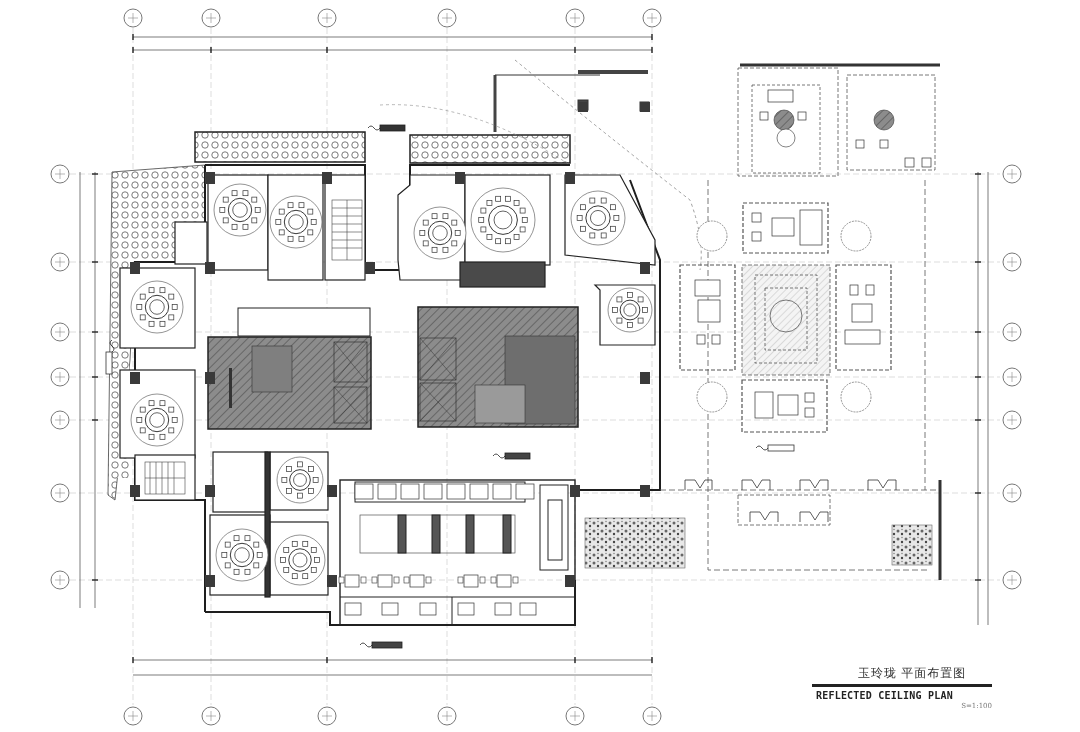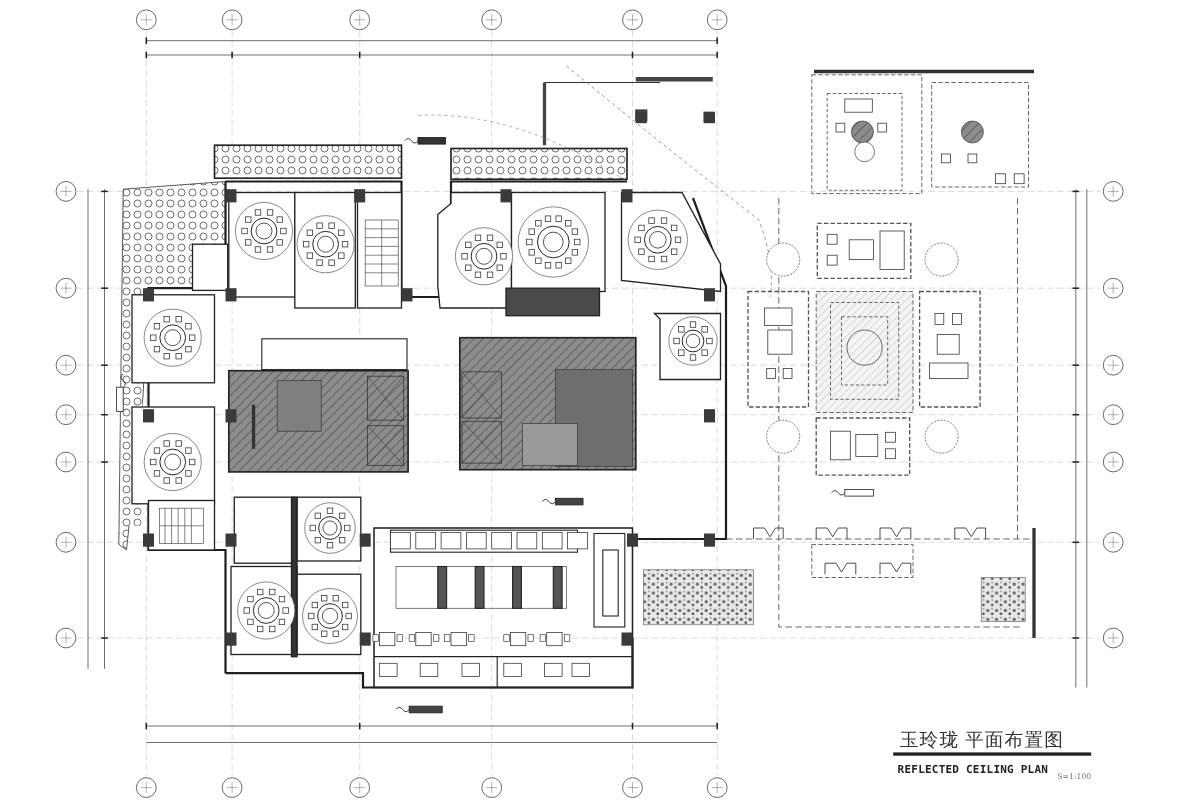--- a/index.html
+++ b/index.html
@@ -1,21 +1,21 @@
 <!DOCTYPE html>
 <html><head>
 <meta charset="utf-8">
 <style>
   html, body { margin: 0; padding: 0; background: #ffffff; }
   body { width: 1080px; height: 732px; overflow: hidden; position: relative; font-family: "DejaVu Sans", sans-serif; }
   #plan { position: absolute; left: 0; top: 0; width: 1080px; height: 732px; }
   .title-block { position: absolute; left: 812px; top: 664px; width: 180px; }
-  .title-cn { font-family: Liberation Serif, serif; font-size: 17px; color: #333; letter-spacing: 1px; padding-left: 6px; height: 18px; line-height: 18px; }
+  .title-cn { font-family: Liberation Sans, sans-serif; font-size: 12px; color: #333; letter-spacing: 1px; padding-left: 6px; height: 18px; line-height: 18px; margin-left: 40px; }
   .title-rule { height: 3px; background: #222; margin-top: 2px; }
-  .title-en-row { display: flex; align-items: center; justify-content: space-between; margin-top: 3px; padding-left: 4px; }
+  .title-en-row { display: flex; align-items: flex-start; justify-content: space-between; margin-top: 3px; padding-left: 4px; }
   .title-en { font-family: "DejaVu Sans Mono", monospace; font-size: 10px; color: #222; letter-spacing: 0.2px; font-weight: bold; }
   .title-scale { font-family: "DejaVu Serif", serif; font-size: 7px; color: #777; margin-top: 12px; }
 </style>
 </head>
 <body>
 
 <svg id="plan" viewBox="0 0 1080 732" xmlns="http://www.w3.org/2000/svg">
   <defs>
     <pattern id="hatch" width="6" height="6" patternUnits="userSpaceOnUse" patternTransform="rotate(45)">
       <rect width="6" height="6" fill="#8c8c8c"></rect>

